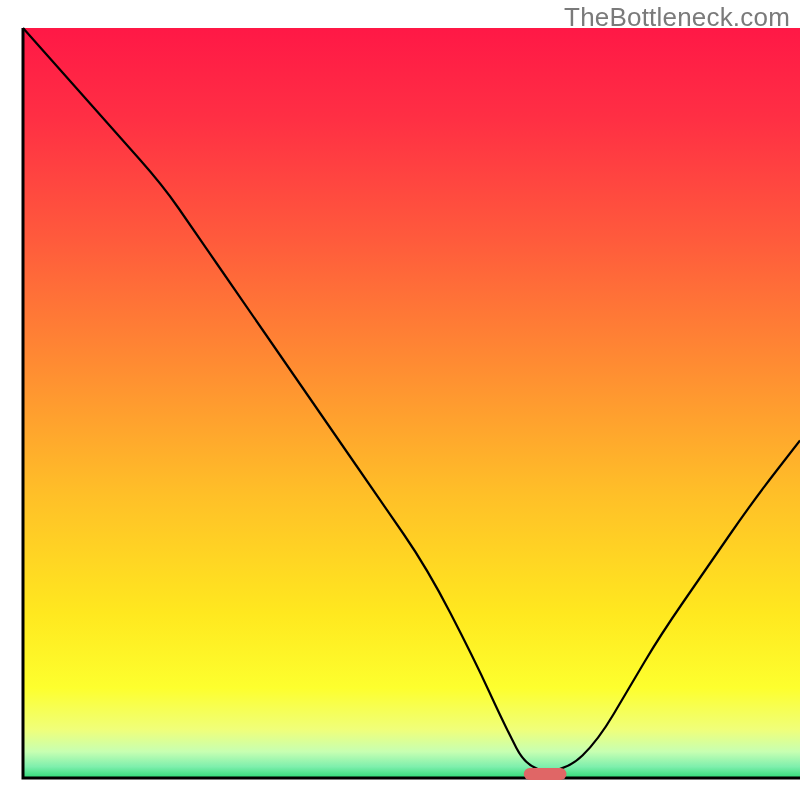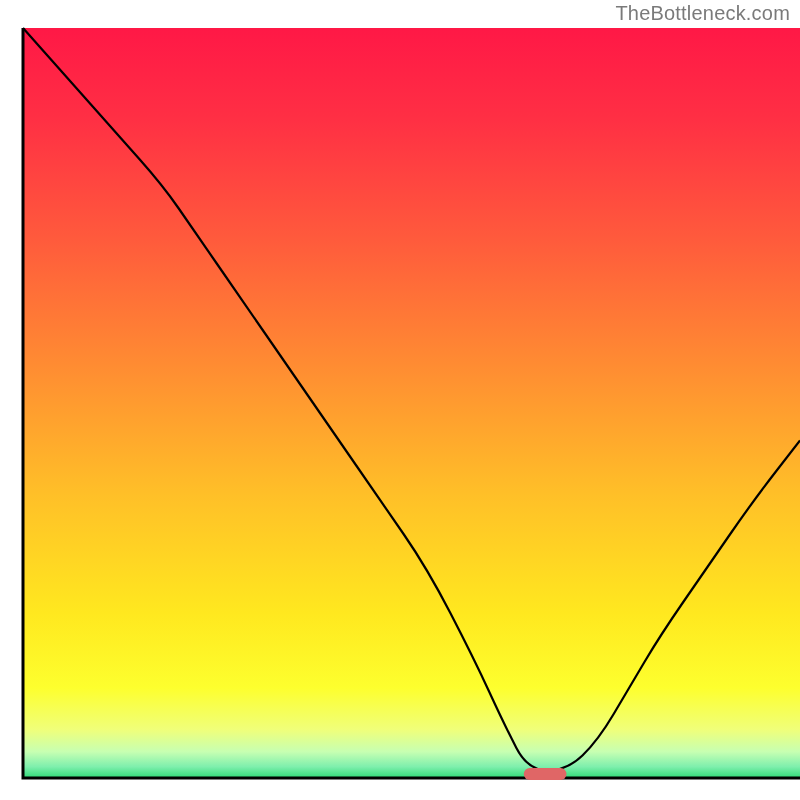--- a/index.html
+++ b/index.html
@@ -13,21 +13,21 @@
   .container {
     position: relative;
     width: 800px;
     height: 800px;
   }
   .watermark {
     position: absolute;
     top: 2px;
     right: 10px;
     color: #7a7a7a;
-    font-size: 20px;
+    font-size: 26px;
     font-weight: 500;
     letter-spacing: 0.2px;
   }
   svg {
     position: absolute;
     top: 0;
     left: 0;
   }
 </style>
 </head>

